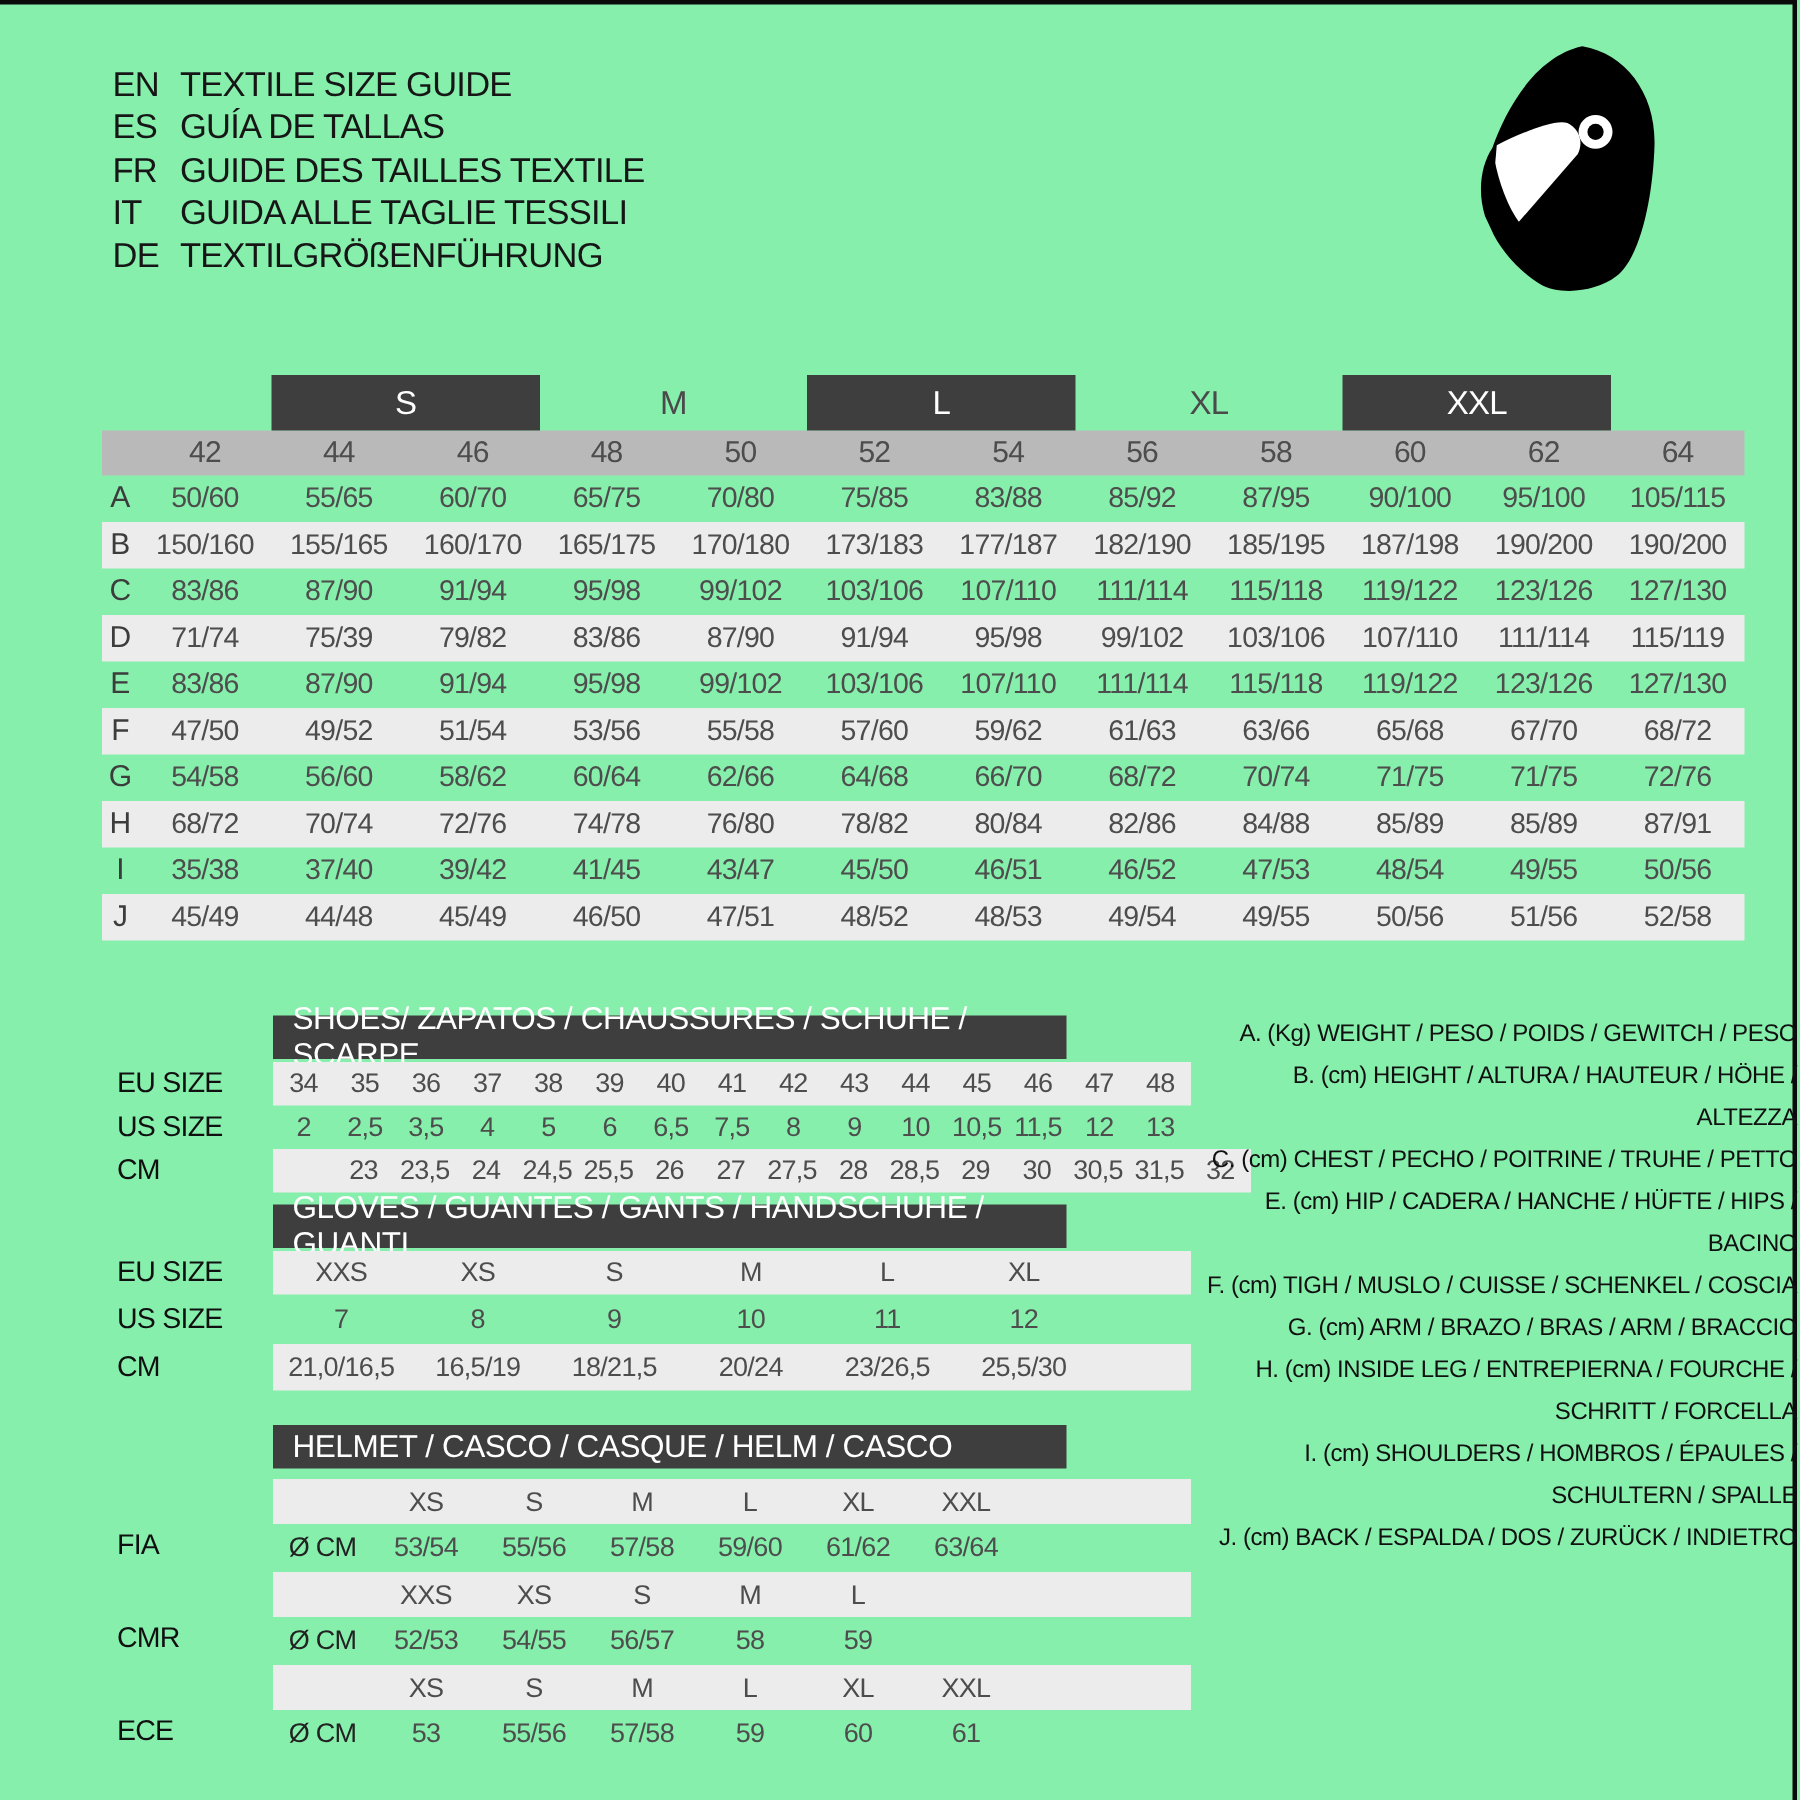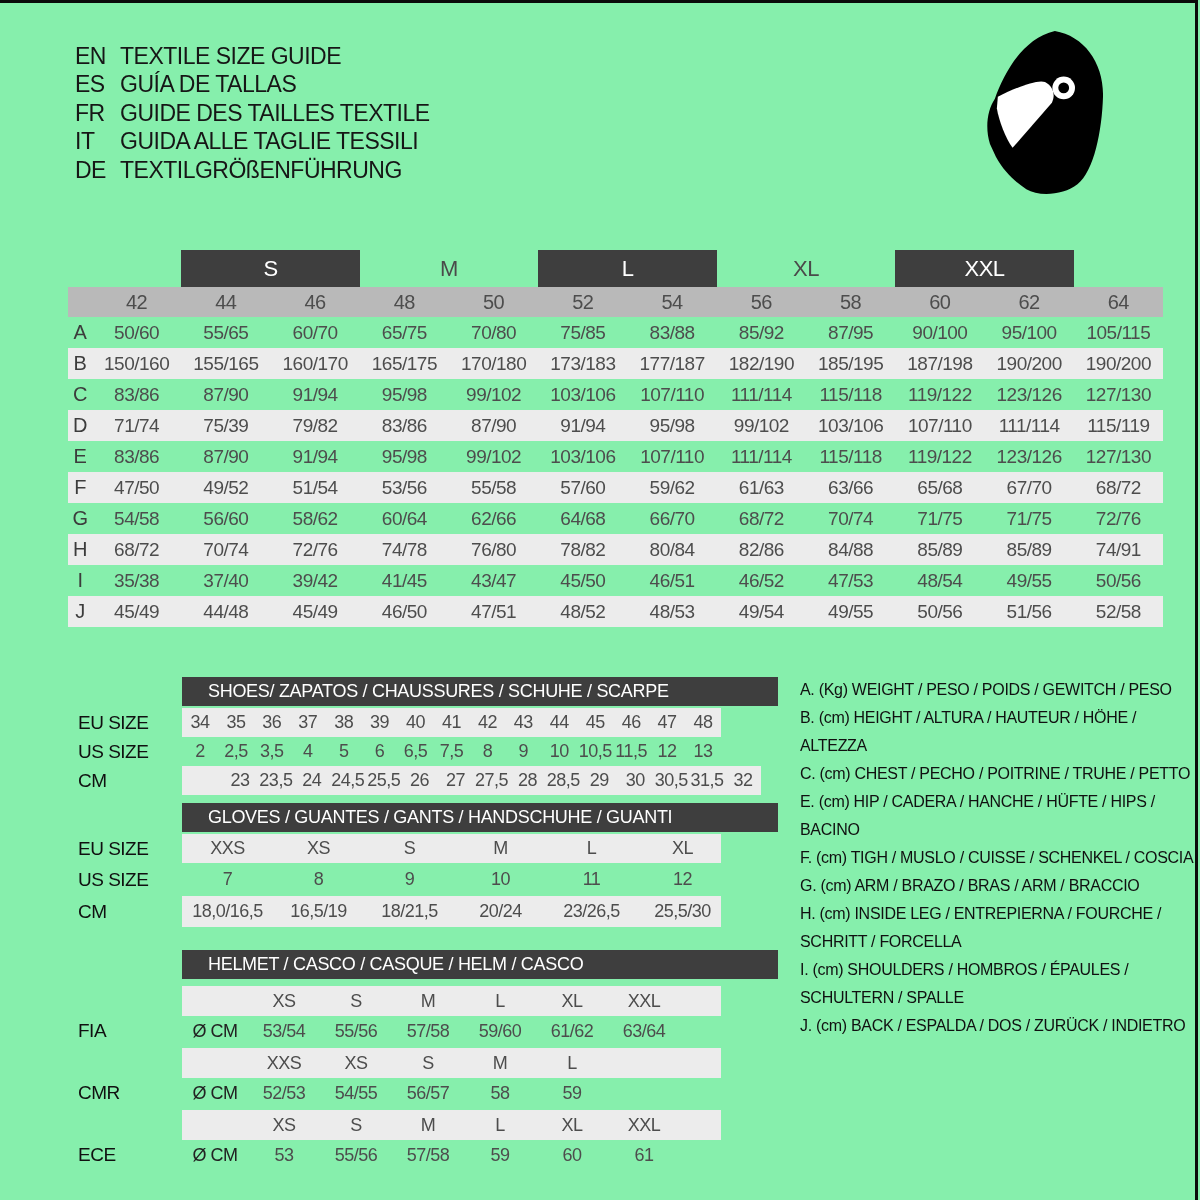--- a/index.html
+++ b/index.html
@@ -24,40 +24,40 @@
   .group-box{background:var(--dark,#3e3e3e);color:#fff;}
   .group-label{color:#4a4a4a;}
   #number-bar{display:grid;grid-template-columns:24px repeat(12,1fr);height:30px;background:var(--midgray,#b9b9b9);}
   .trow{display:grid;grid-template-columns:24px repeat(12,1fr);height:31px;}
   .trow.stripe{background:var(--stripe,#ececec);}
   .cell{display:flex;align-items:center;justify-content:center;font-size:19px;color:#4d4d4d;letter-spacing:-0.5px;}
   #number-bar .cell{font-size:20px;}
   .cell.letter{font-size:20px;color:#3c3c3c;}
 
   
-  .section-bar{position:absolute;left:182px;width:596px;height:29px;background:var(--dark,#3e3e3e);color:#fff;
-        display:flex;align-items:center;padding-left:26px;box-sizing:border-box;font-size:18px;letter-spacing:-0.3px;}
-  .sgrid{position:absolute;left:182px;width:539px;display:grid;align-items:center;}
+  .section-bar{position:absolute;left:182px;width:529px;height:29px;background:var(--dark,#3e3e3e);color:#fff;
+        display:flex;align-items:center;padding-left:13px;box-sizing:border-box;font-size:21px;letter-spacing:-0.3px;}
+  .sgrid{position:absolute;left:182px;width:612px;display:grid;align-items:center;}
   .sgrid .cell{font-size:18px;}
   .gray{background:var(--stripe,#ececec);}
   .g15{grid-template-columns:repeat(15,1fr);}
   .g6{grid-template-columns:repeat(6,91px) 1fr;}
   .gh{grid-template-columns:66px repeat(6,72px) 1fr;}
   #shoes-bar{top:677px;} #shoes-eu{top:708px;height:29px;} #shoes-us{top:737px;height:29px;} #shoes-cm{top:766px;height:29px;padding-left:40px;}
   #gloves-bar{top:803px;} #gloves-eu{top:834px;height:29px;} #gloves-us{top:863px;height:33px;} #gloves-cm{top:896px;height:31px;}
   #helmet-bar{top:950px;}
 
   .lbl{position:absolute;left:78px;display:flex;align-items:center;font-size:19px;color:#101010;letter-spacing:-0.5px;}
   #lbl-shoes-eu{top:708px;height:29px;} #lbl-shoes-us{top:737px;height:29px;} #lbl-shoes-cm{top:766px;height:29px;}
   #lbl-gloves-eu{top:834px;height:29px;} #lbl-gloves-us{top:863px;height:33px;} #lbl-gloves-cm{top:896px;height:31px;}
   #lbl-fia{top:1016px;height:30px;} #lbl-cmr{top:1078px;height:30px;} #lbl-ece{top:1140px;height:30px;}
 
   
   #legend{position:absolute;left:800px;top:676px;width:398px;color:#101010;font-size:16px;
-        line-height:28px;letter-spacing:-0.3px;}
+        line-height:28px;letter-spacing:-0.3px;text-align:right;}
 </style>
 </head>
 <body>
 
 <div class="page" style="--dark: #3e3e3e; --midgray: #b9b9b9; --stripe: #ececec;">
   <div class="top-line"></div>
   <div class="right-line"></div>
 
   <div id="languages">
       <div class="lang-row">
@@ -227,21 +227,21 @@
           <div class="cell">70/74</div>
           <div class="cell">72/76</div>
           <div class="cell">74/78</div>
           <div class="cell">76/80</div>
           <div class="cell">78/82</div>
           <div class="cell">80/84</div>
           <div class="cell">82/86</div>
           <div class="cell">84/88</div>
           <div class="cell">85/89</div>
           <div class="cell">85/89</div>
-          <div class="cell">74/91</div>
+          <div class="cell">87/91</div>
         </div>
         <div class="trow">
           <div class="cell letter">I</div>
           <div class="cell">35/38</div>
           <div class="cell">37/40</div>
           <div class="cell">39/42</div>
           <div class="cell">41/45</div>
           <div class="cell">43/47</div>
           <div class="cell">45/50</div>
           <div class="cell">46/51</div>
@@ -339,21 +339,21 @@
     </div>
   <div id="gloves-us" class="sgrid g6">
       <div class="cell">7</div>
       <div class="cell">8</div>
       <div class="cell">9</div>
       <div class="cell">10</div>
       <div class="cell">11</div>
       <div class="cell">12</div>
     </div>
   <div id="gloves-cm" class="sgrid g6 gray">
-      <div class="cell">18,0/16,5</div>
+      <div class="cell">21,0/16,5</div>
       <div class="cell">16,5/19</div>
       <div class="cell">18/21,5</div>
       <div class="cell">20/24</div>
       <div class="cell">23/26,5</div>
       <div class="cell">25,5/30</div>
     </div>
 
   <div id="helmet-bar" class="section-bar">HELMET / CASCO / CASQUE / HELM / CASCO</div>
   <div id="lbl-fia" class="lbl">FIA</div>
   <div id="lbl-cmr" class="lbl">CMR</div>

